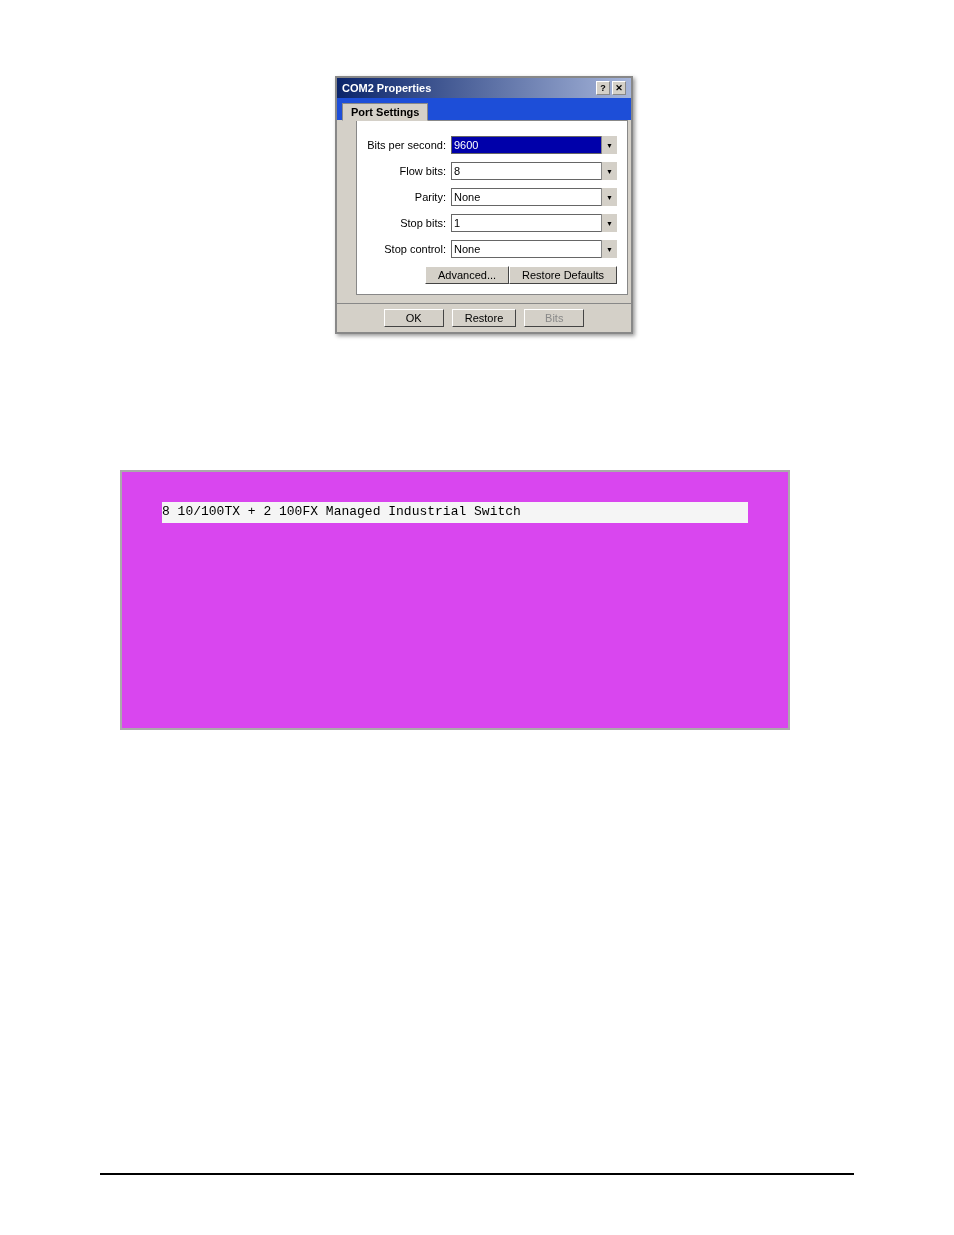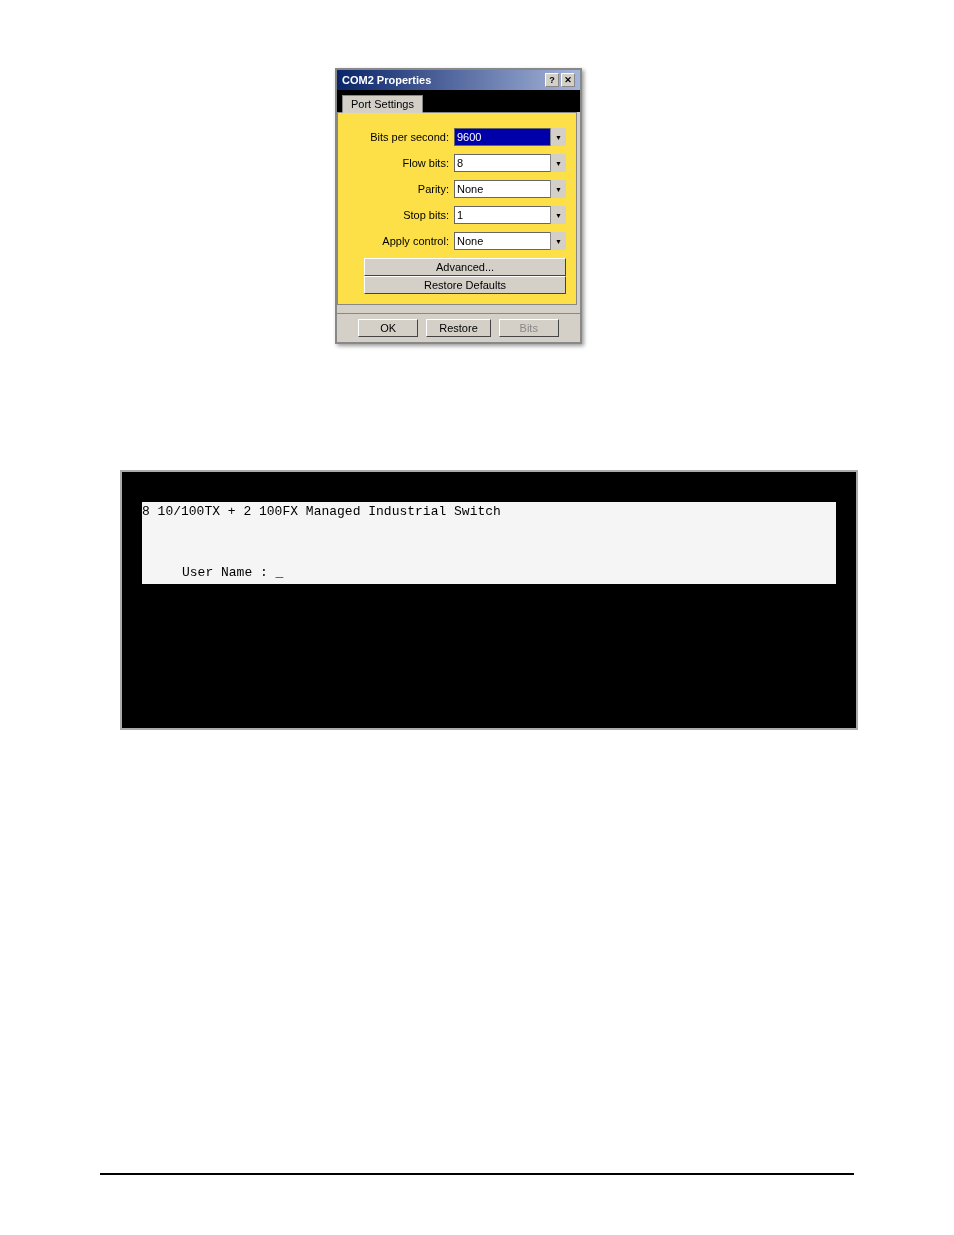--- a/index.html
+++ b/index.html
@@ -8,23 +8,23 @@
       font-family: 'Arial', sans-serif;
       font-size: 11px;
       width: 954px;
       min-height: 1235px;
       position: relative;
     }
 
     
     .dialog-overlay {
       position: absolute;
-      top: 68px;
+      top: 76px;
       left: 335px;
-      width: 247px;
+      width: 298px;
     }
 
     .dialog-window {
       border: 2px solid #888;
       background: #d4d0c8;
       box-shadow: 2px 2px 4px rgba(0,0,0,0.4);
     }
 
     .dialog-titlebar {
       background: linear-gradient(to right, #0a246a, #a6b5da);
@@ -56,23 +56,24 @@
       border-left-color: #fff;
       font-size: 9px;
       display: flex;
       align-items: center;
       justify-content: center;
       cursor: pointer;
       color: #000;
     }
 
     .dialog-tabs {
-      background: #000000;
+      background: #1d4ed8;
       padding: 4px 5px 0 5px;
       display: flex;
+      font-weight: bold;
     }
 
     .tab {
       background: #d4d0c8;
       border: 1px solid #888;
       border-bottom: none;
       padding: 2px 8px;
       font-size: 11px;
       cursor: pointer;
       margin-right: 2px;
@@ -80,25 +81,25 @@
       top: 1px;
     }
 
     .tab.active {
       background: #d4d0c8;
       z-index: 1;
       border-bottom: 1px solid #d4d0c8;
     }
 
     .dialog-body {
-      background: #fde047;
+      background: #ffffff;
       border: 1px solid #888;
       border-top: 1px solid #888;
-      padding: 15px 10px 10px 26px;
-      margin: 0 3px 3px 0;
+      padding: 15px 10px 10px 4px;
+      margin: 0 3px 3px 19px;
     }
 
     .form-row {
       display: flex;
       align-items: center;
       margin-bottom: 8px;
     }
 
     .form-label {
       text-align: right;
@@ -144,21 +145,20 @@
       align-items: center;
       justify-content: center;
       font-size: 7px;
       pointer-events: none;
     }
 
     .action-row {
       display: flex;
       justify-content: flex-end;
       margin-top: 8px;
-      flex-direction: column;
     }
 
     .dialog-btn {
       background: #d4d0c8;
       border: 1px solid #888;
       border-top-color: #fff;
       border-left-color: #fff;
       border-bottom-color: #444;
       border-right-color: #444;
       padding: 2px 12px;
@@ -179,24 +179,24 @@
       margin-top: 8px;
       padding: 5px 12px;
       border-top: 1px solid #888;
     }
 
     
     .terminal-container {
       position: absolute;
       top: 470px;
       left: 120px;
-      width: 738px;
+      width: 670px;
       border: 2px solid #aaa;
-      background: #000000;
-      padding: 30px 20px;
+      background: #d946ef;
+      padding: 30px 40px;
       min-height: 260px;
     }
 
     .terminal-screen {
       background: #f5f5f5;
       font-family: 'Courier New', Courier, monospace;
       font-size: 13px;
       color: #000;
       line-height: 1.6;
     }
@@ -289,21 +289,21 @@
           <select>
             <option selected="">1</option>
             <option>1.5</option>
             <option>2</option>
           </select>
           <div class="select-arrow">▼</div>
         </div>
       </div>
 
       <div class="form-row">
-        <span class="form-label">Apply control:</span>
+        <span class="form-label">Stop control:</span>
         <div class="select-wrapper">
           <select>
             <option selected="">None</option>
             <option>Xon / Xoff</option>
             <option>Hardware</option>
           </select>
           <div class="select-arrow">▼</div>
         </div>
       </div>
 
@@ -320,18 +320,17 @@
       <button class="dialog-btn disabled">Bits</button>
     </div>
 
   </div>
 </div>
 
 <div class="terminal-container">
   <div class="terminal-screen">
     <div class="terminal-title-line">8 10/100TX + 2 100FX Managed Industrial Switch</div>
     <div class="terminal-login-section">
-      <div>User Name : _</div>
     </div>
   </div>
 </div>
 
 <hr class="bottom-rule">
 
 </body></html>

